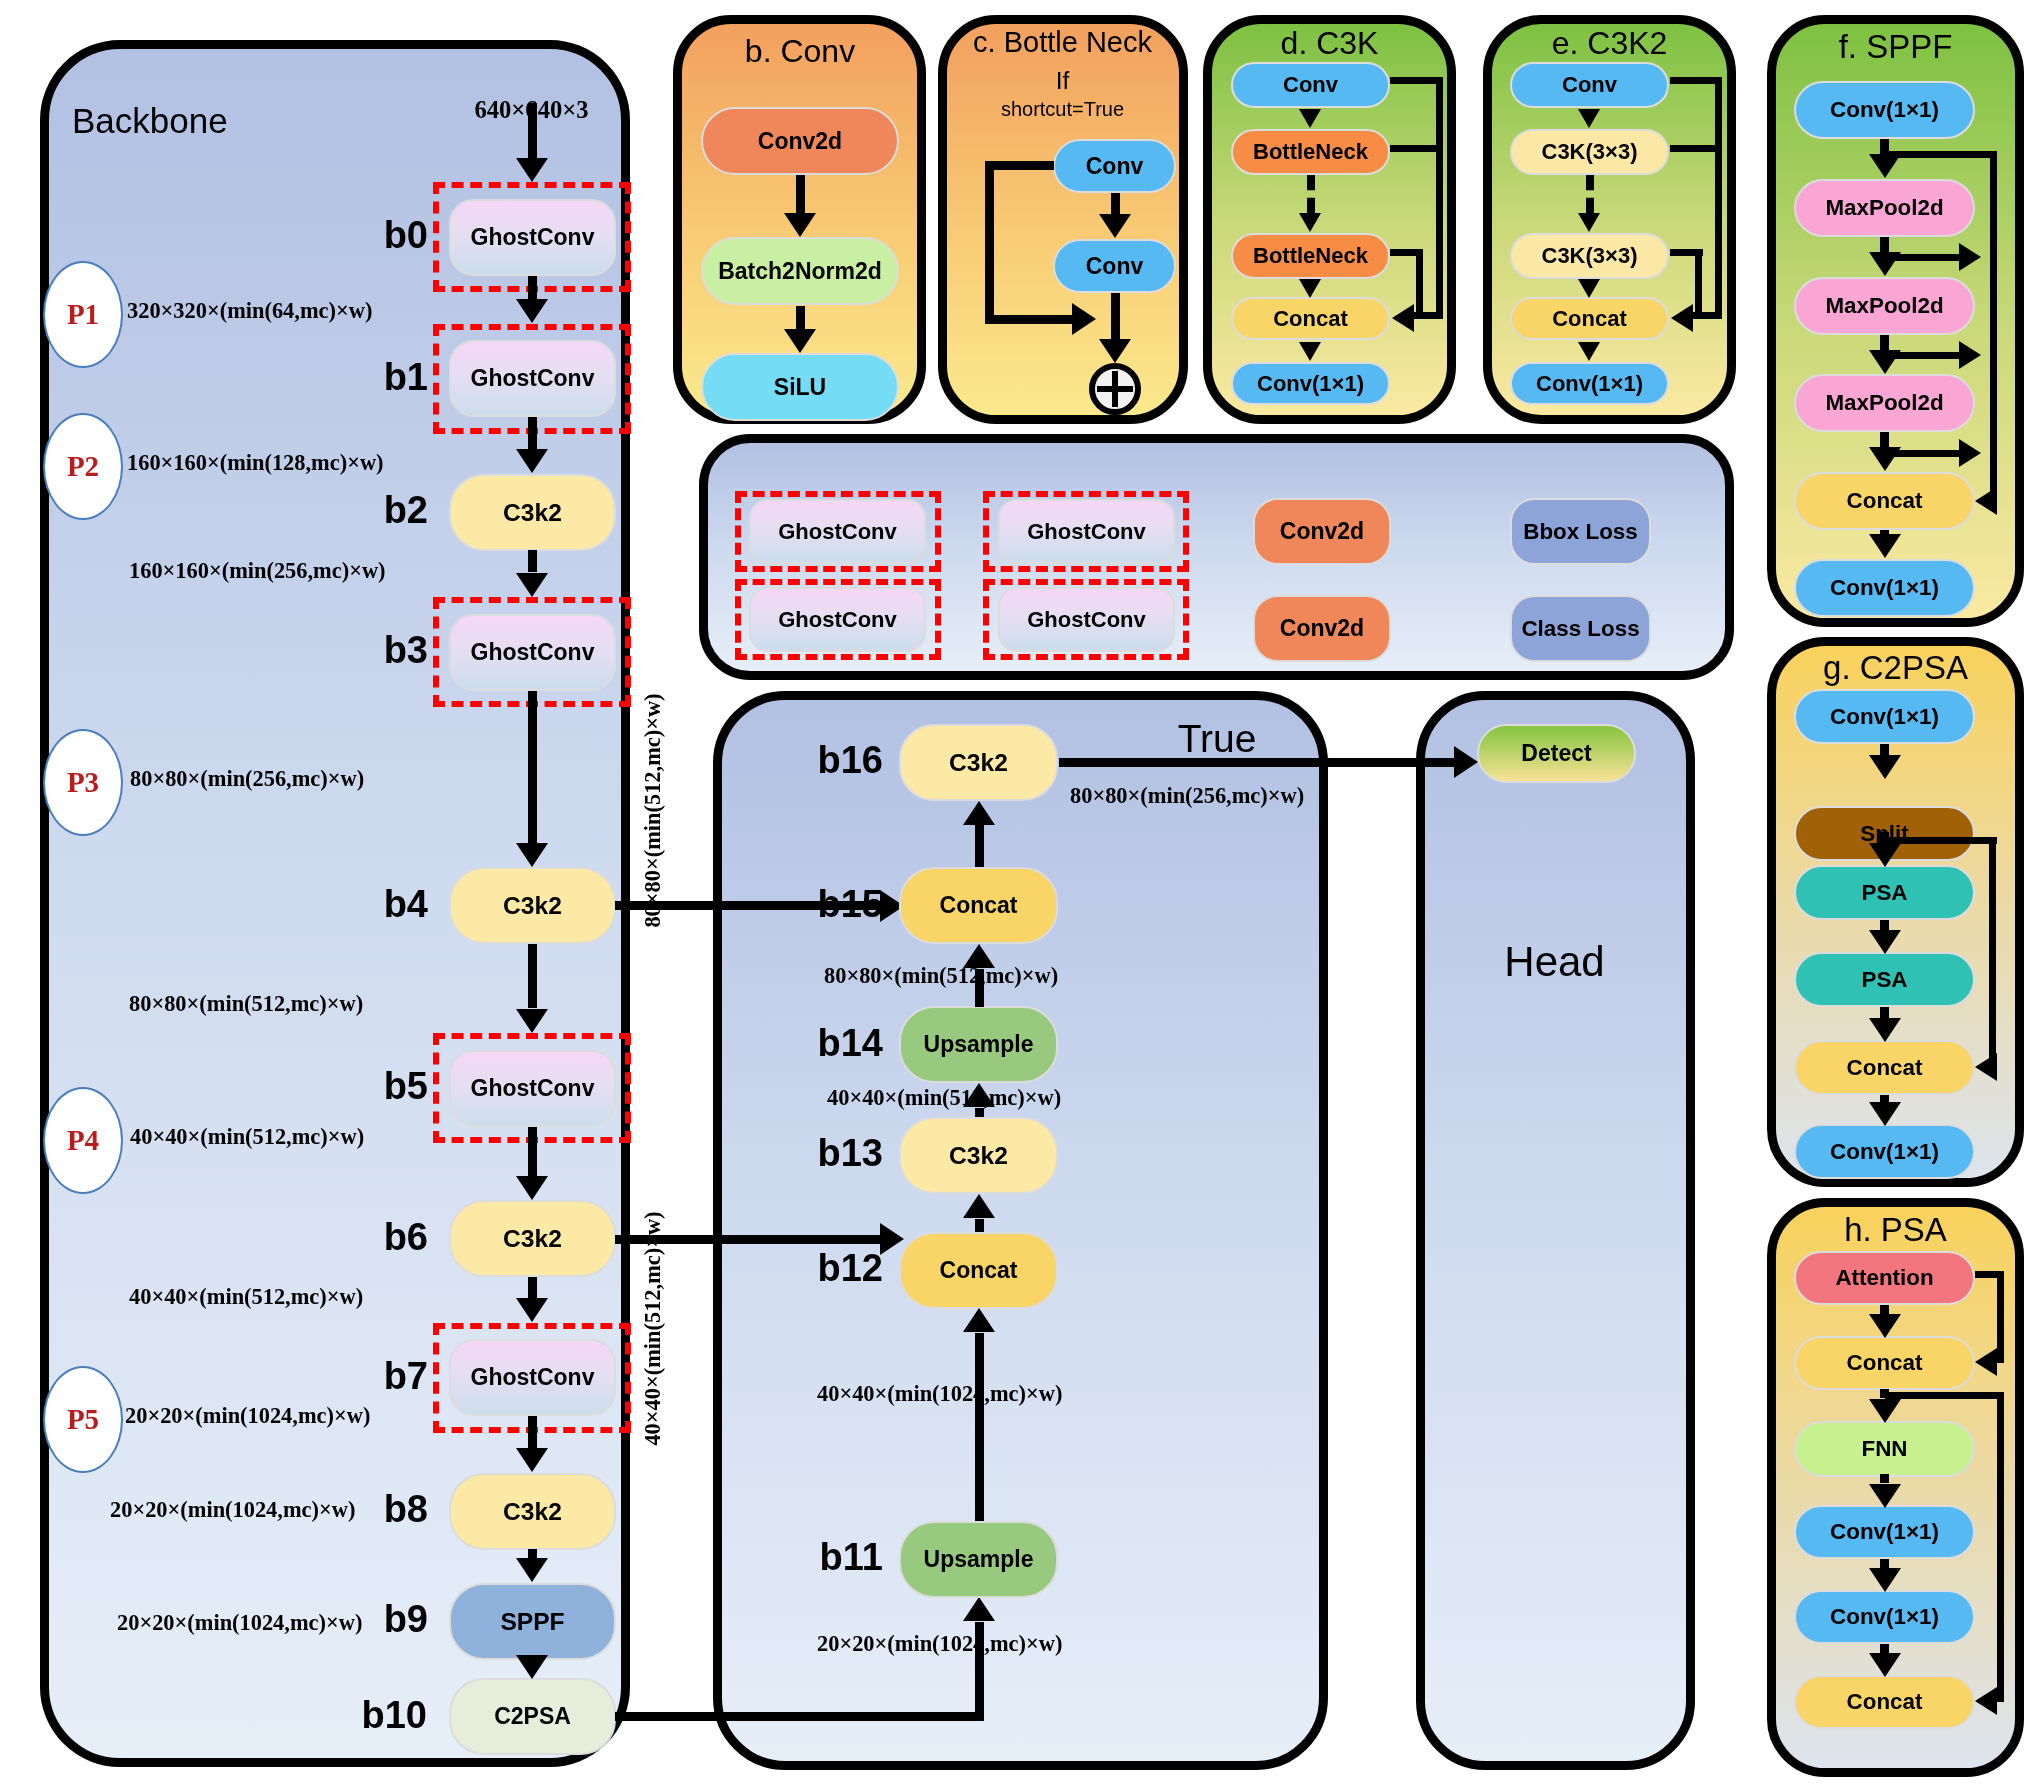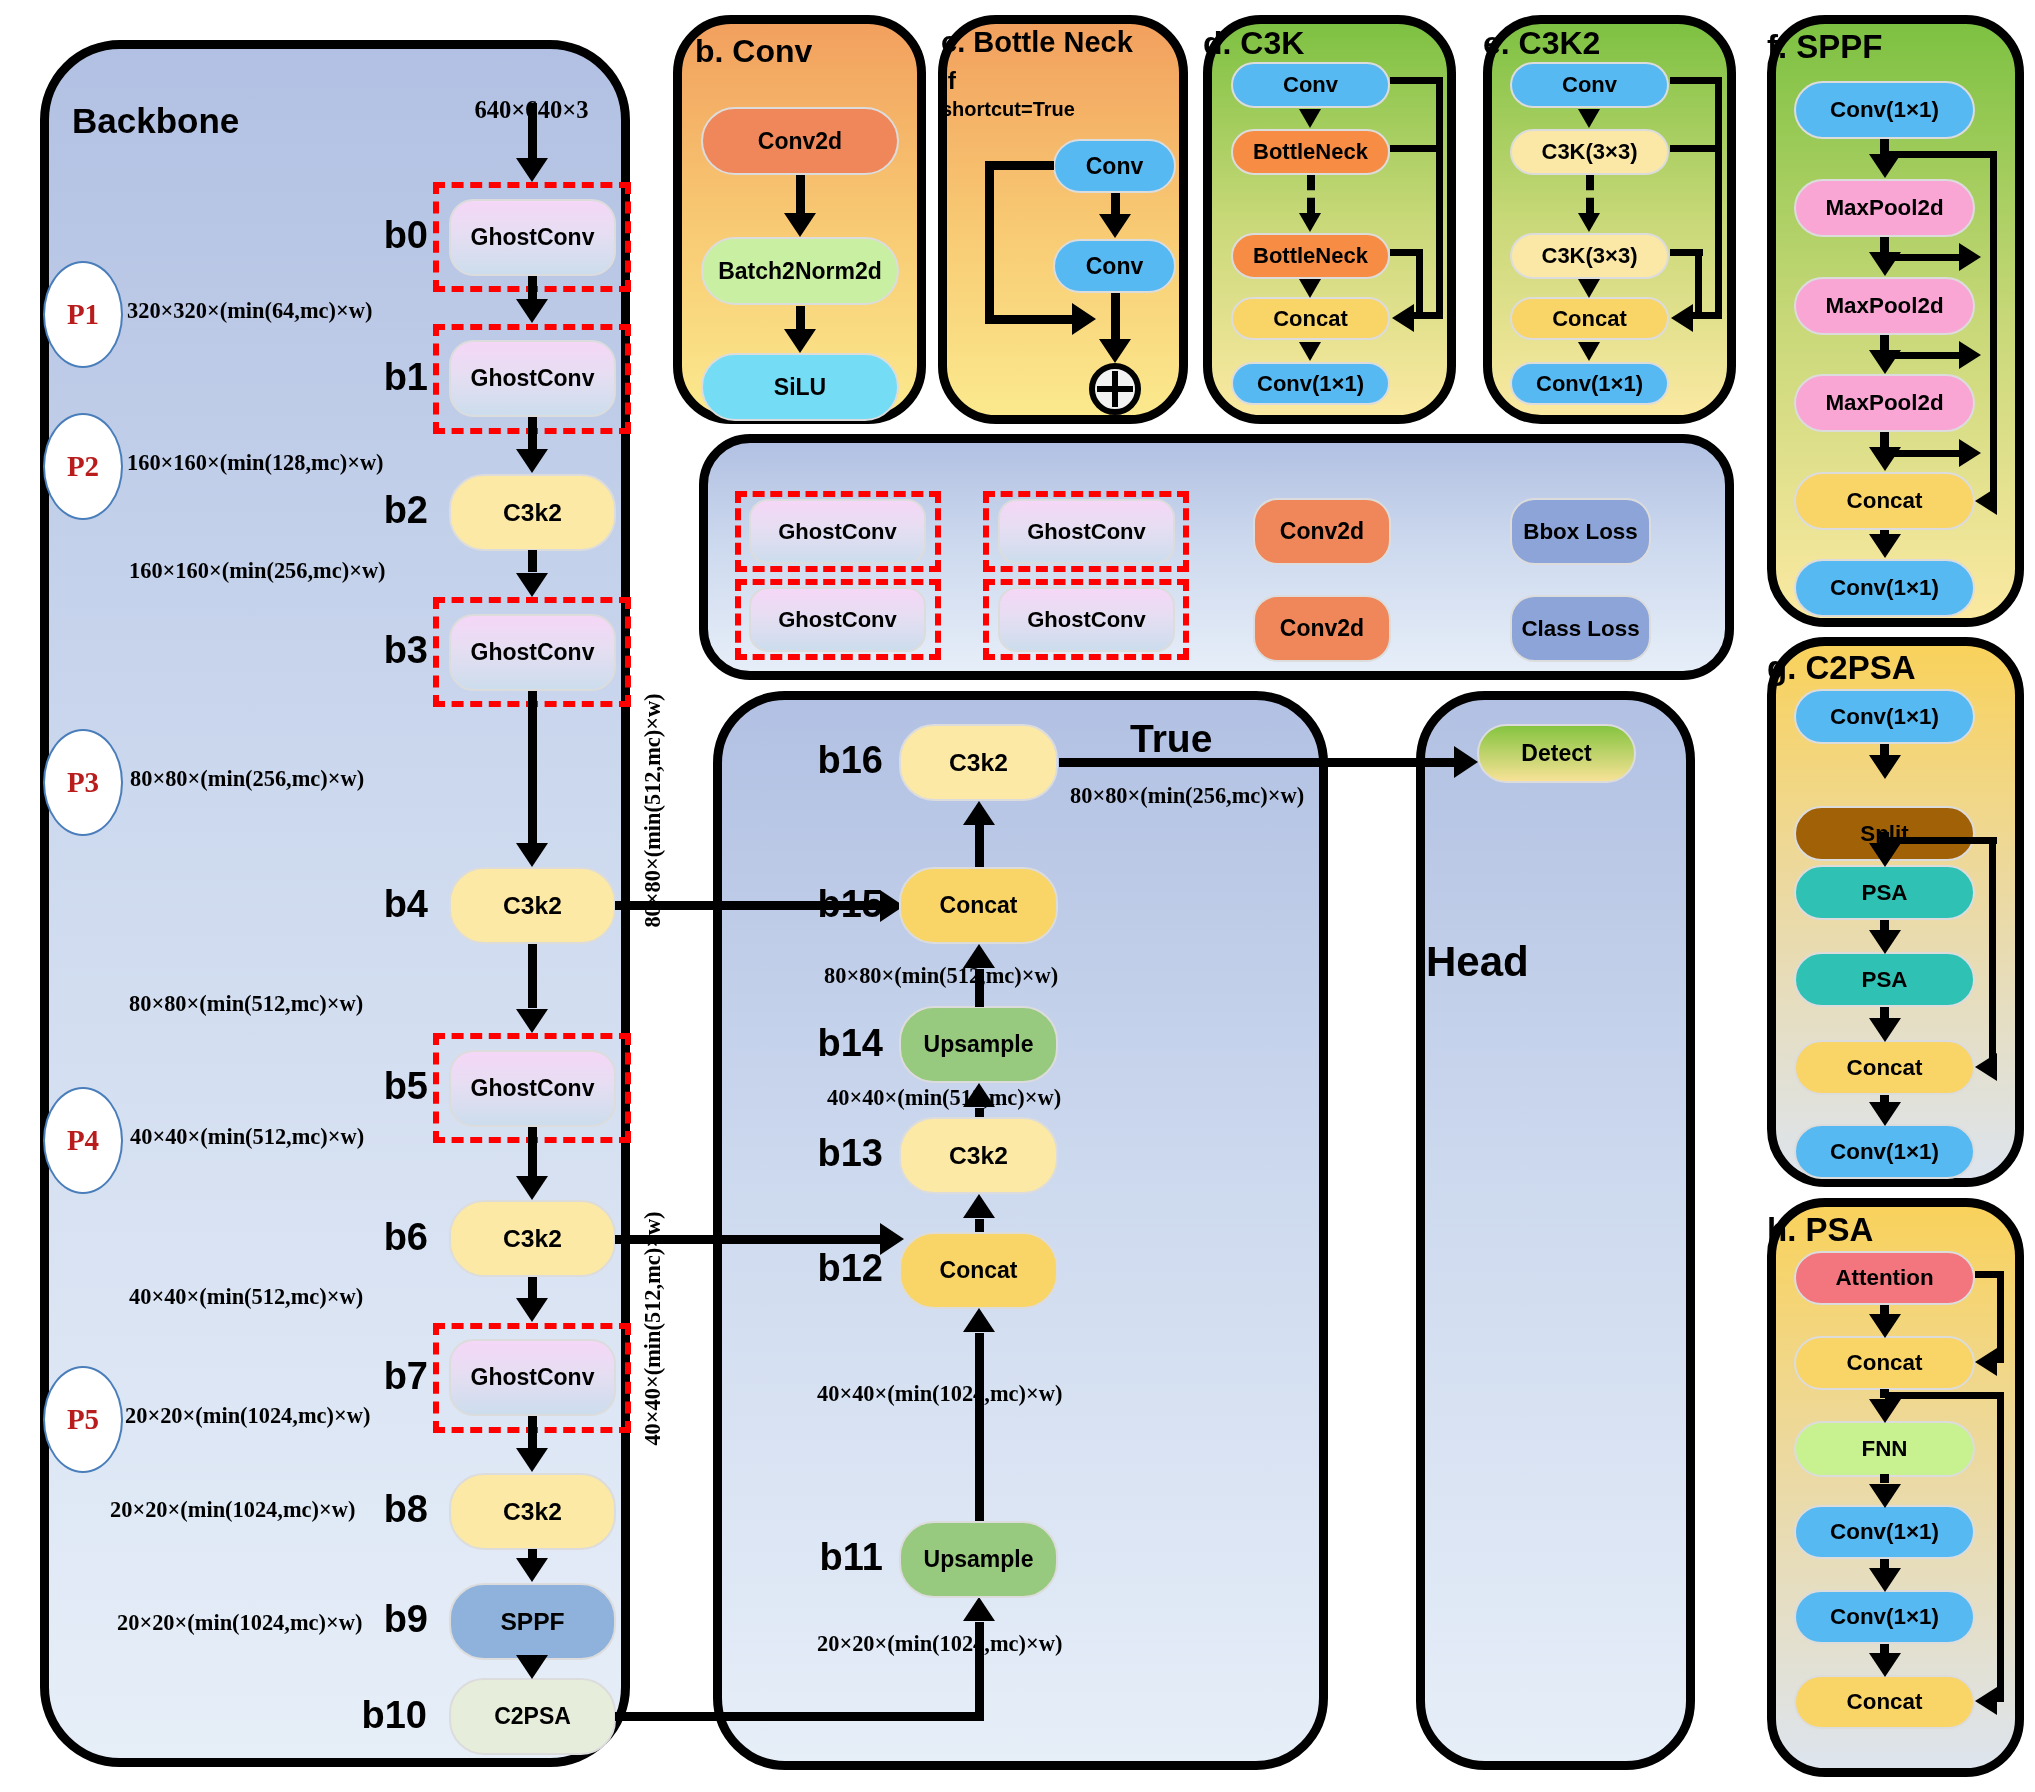--- a/index.html
+++ b/index.html
@@ -23,21 +23,21 @@
   .cyan{background:#74dcf4;}
   .sppfblue{background:#8fb2dc;}
   .c2psagreen{background:#e6eedb;}
   .loss{background:#8ca4d8;}
   .conv2d{background:#ef875a;}
   .detectpill{background:linear-gradient(180deg,#85c440 0%,#f7e296 100%);}
   .bb-bg{background:linear-gradient(180deg,#b2c1e3 0%,#cdd9ee 45%,#e6eef8 100%);}
   .warm-bg{background:linear-gradient(180deg,#f2a05e 0%,#f8cc74 55%,#fbe98e 100%);}
   .grn-bg{background:linear-gradient(180deg,#7dc142 0%,#c8d878 50%,#fbe9a2 100%);}
   .gld-bg{background:linear-gradient(180deg,#f9d25c 0%,#ecd9a0 45%,#dde4ee 100%);}
-  .ptitle{position:absolute;font-weight:bold;color:#000;white-space:nowrap;}
+  .ptitle{position:absolute;font-weight:normal;color:#000;text-align:center;white-space:nowrap;}
   .blab{position:absolute;font-weight:bold;font-size:38px;color:#000;white-space:nowrap;}
   .dim{position:absolute;font-family:"Liberation Serif",serif;font-weight:bold;font-size:22.4px;color:#000;white-space:nowrap;}
   .vdim{position:absolute;width:405px;height:29px;display:flex;align-items:center;justify-content:center;
         font-family:"Liberation Serif",serif;font-weight:bold;font-size:22.4px;color:#000;white-space:nowrap;
         transform:rotate(-90deg);}
   .pcirc{position:absolute;width:76px;height:103px;border-radius:50%;background:#fff;border:2.9px solid #4a7ebb;
          display:flex;align-items:center;justify-content:center;font-family:"Liberation Serif",serif;
          font-weight:bold;font-size:29px;color:#b91c1c;}
   .reddash{position:absolute;box-sizing:border-box;border:6.5px dashed #ff0000;background:transparent;}
   .vstem{position:absolute;width:8.7px;background:#000;}

